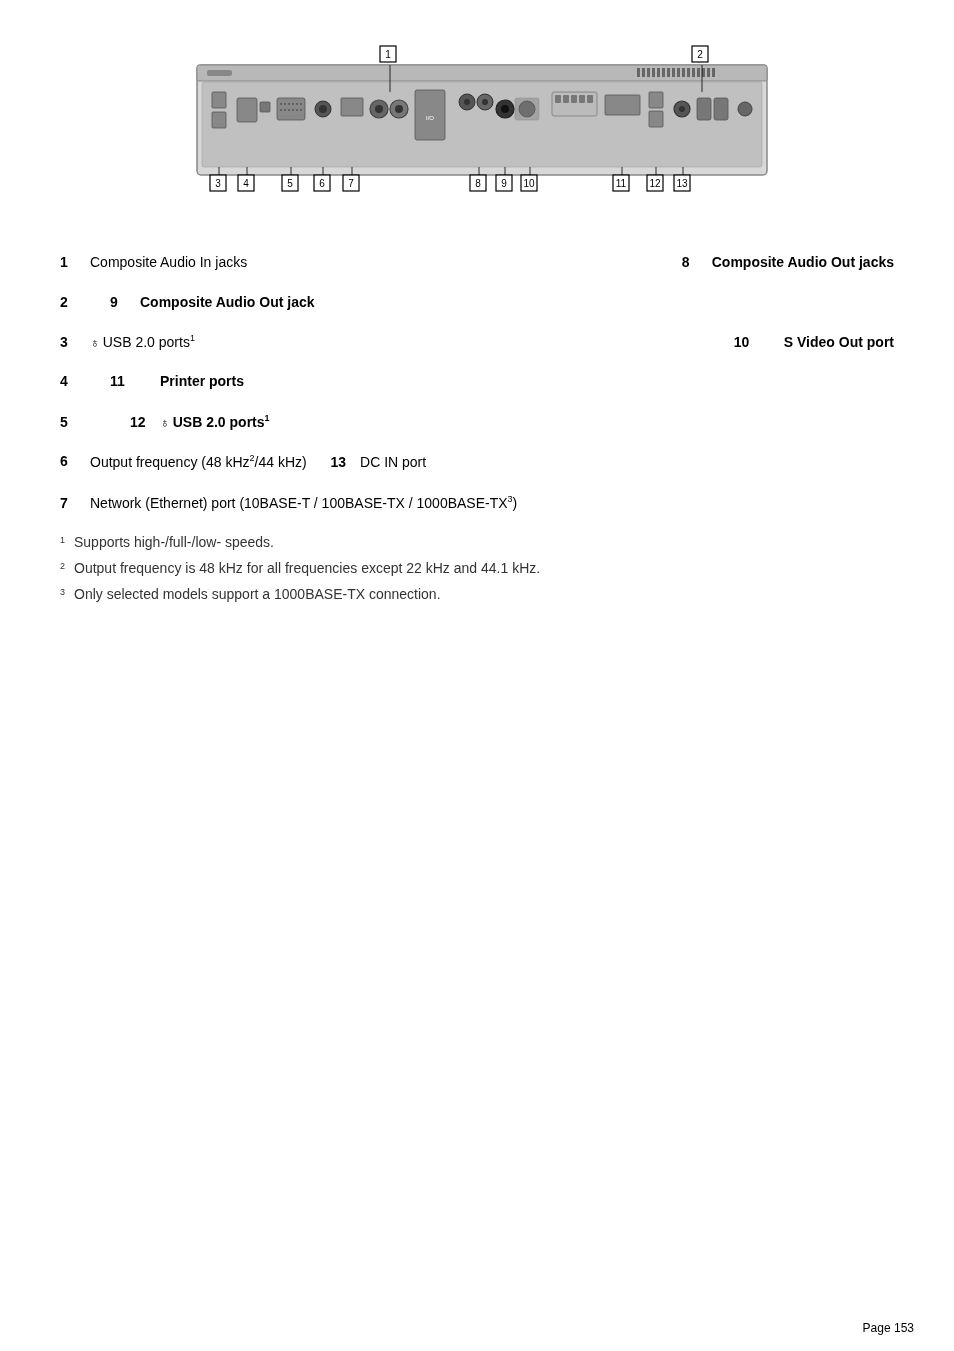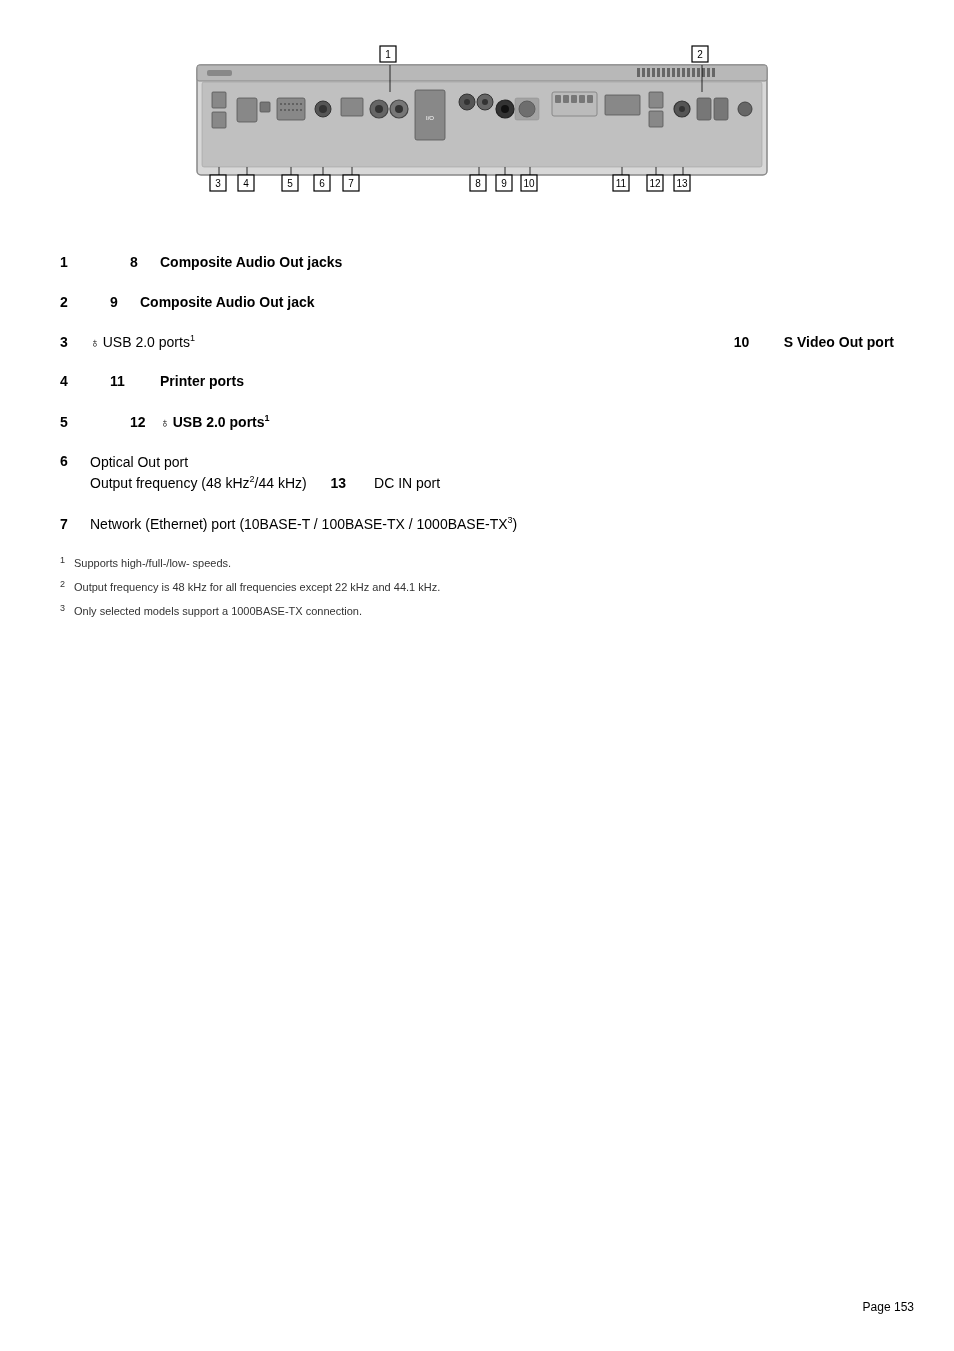--- a/index.html
+++ b/index.html
@@ -76,27 +76,27 @@
     }
 
     .footnote-num {
       font-size: 9px;
       min-width: 14px;
       flex-shrink: 0;
       vertical-align: super;
     }
 
     .footnote-text {
-      font-size: 11px;
+      font-size: 14px;
     }
 
     
     .page-number {
       position: absolute;
-      bottom: 37px;
+      bottom: 16px;
       right: 40px;
       font-size: 12px;
       color: #000;
     }
 
     
     .diagram-svg-container {
       position: relative;
       width: 660px;
       margin: 0 auto;
@@ -261,20 +261,21 @@
       <line x1="536" y1="145" x2="536" y2="137" stroke="#000" stroke-width="0.8"></line>
       <rect x="527" y="145" width="16" height="16" fill="white" stroke="#000" stroke-width="1.2"></rect>
       <text x="535" y="157" font-size="10" text-anchor="middle" fill="#000">13</text>
     </svg>
   </div>
 
   <div class="labels-section">
 
     <div class="label-row">
       <span class="label-num">1</span>
+      <span class="label-text">Composite Audio In jacks</span>
       <span class="label-col2-num" style="min-width:30px;margin-left:40px;font-weight:bold;">8</span>
       <span class="label-col2-text">Composite Audio Out jacks</span>
     </div>
 
     <div class="label-row">
       <span class="label-num">2</span>
       <span class="label-col2-num" style="min-width:30px;margin-left:20px;font-weight:bold;">9</span>
       <span class="label-col2-text">Composite Audio Out jack</span>
     </div>
 
@@ -297,24 +298,23 @@
       <span class="label-num">5</span>
       <span class="label-col2-num" style="min-width:30px;margin-left:40px;font-weight:bold;">12</span>
       <span class="label-col2-text">
         <span style="font-size:13px; margin-right:3px;">♁</span>USB 2.0 ports<sup>1</sup>
       </span>
     </div>
 
     <div class="label-row" style="align-items:flex-start;">
       <span class="label-num">6</span>
       <span class="label-text">
-        <span class="row-6-block">Optical Out port</span>
         <span class="row-6-block">Output frequency (48 kHz<sup>2</sup>/44 kHz)
           <span style="margin-left:20px;font-weight:bold;">13</span>
-          <span style="margin-left:24px;">DC IN port</span>
+          <span style="margin-left:10px;">DC IN port</span>
         </span>
       </span>
     </div>
 
     <div class="label-row">
       <span class="label-num">7</span>
       <span class="label-text">Network (Ethernet) port (10BASE-T / 100BASE-TX / 1000BASE-TX<sup>3</sup>)</span>
     </div>
 
   </div>

